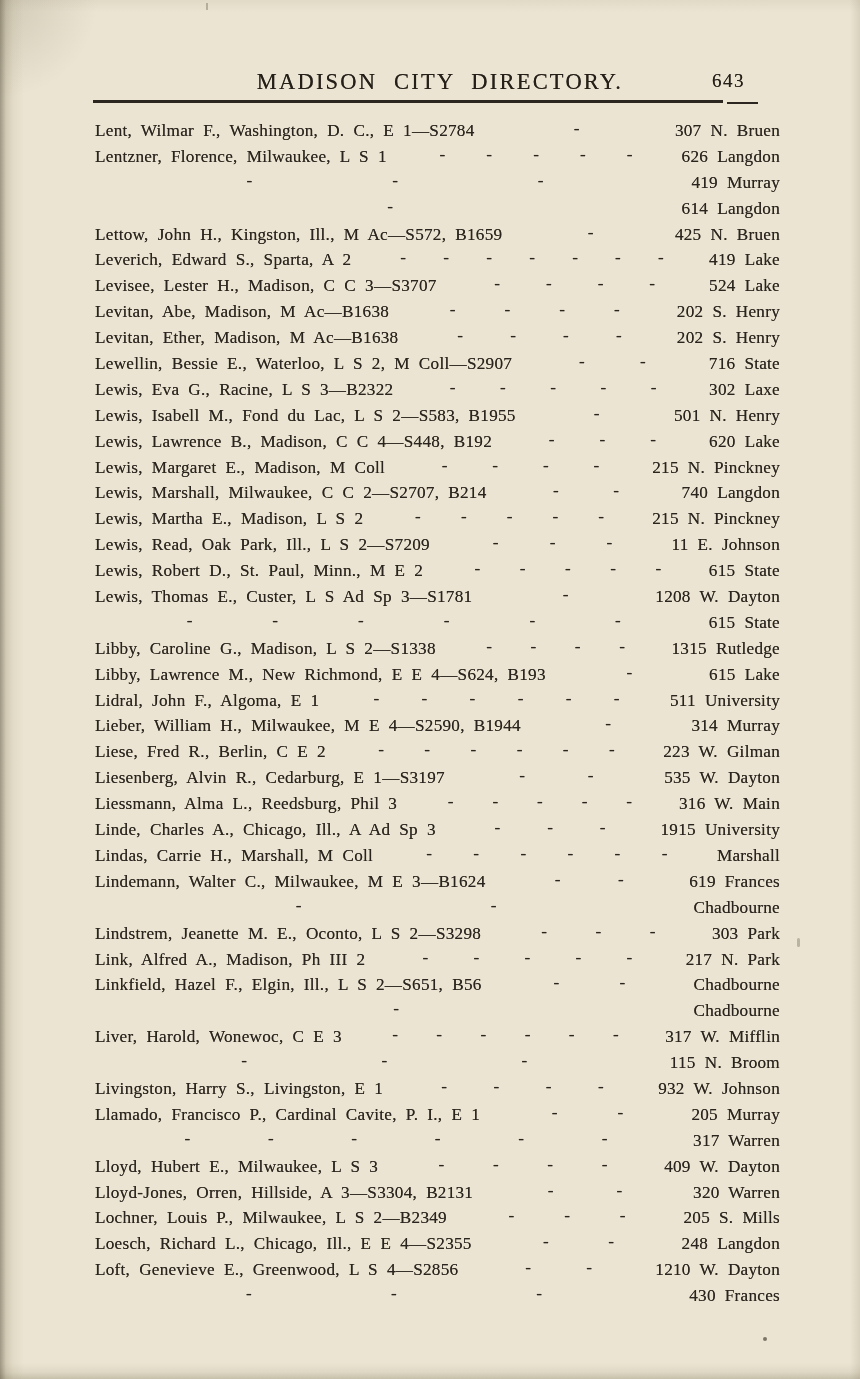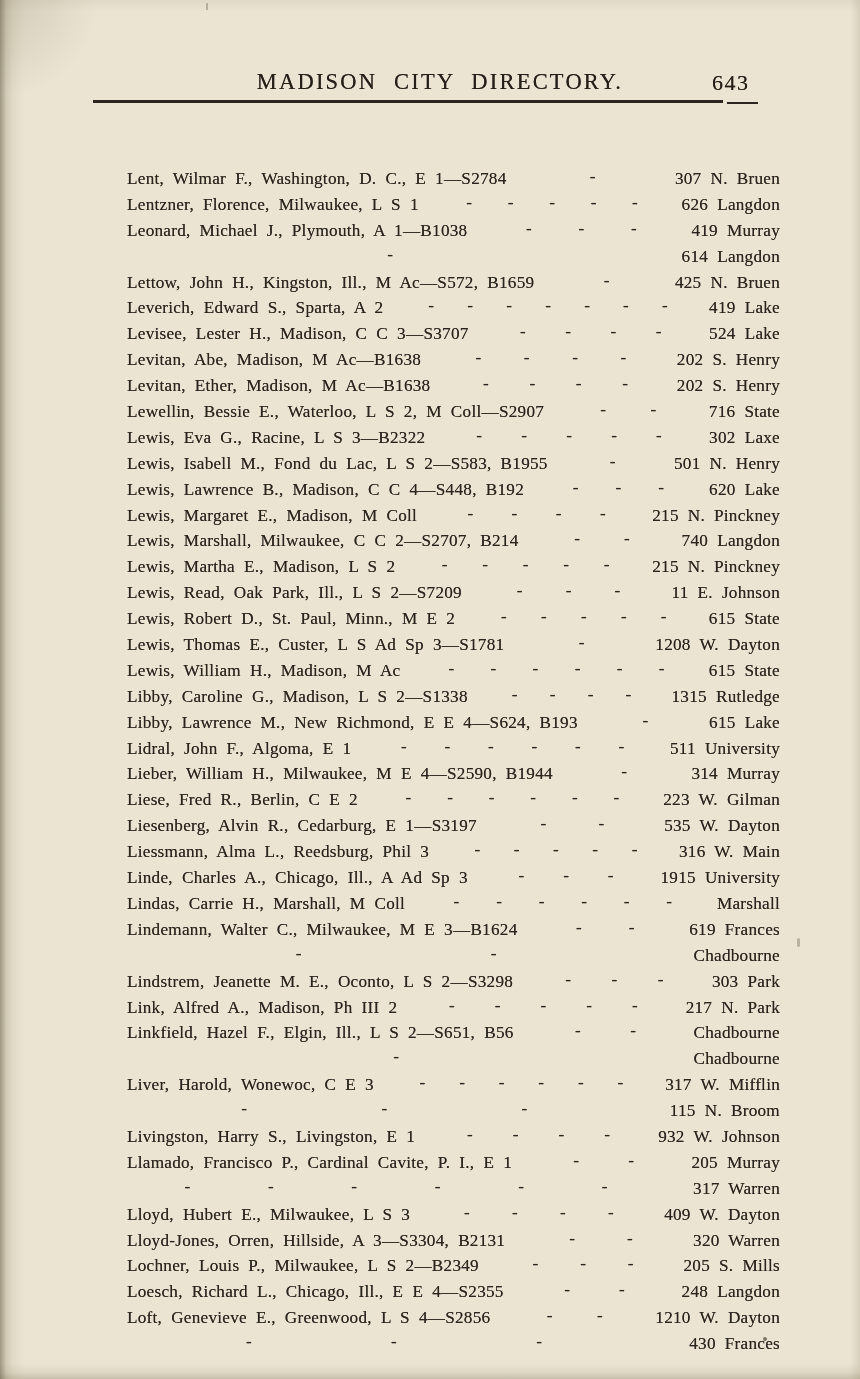--- a/index.html
+++ b/index.html
@@ -23,21 +23,21 @@
   .title {
     position: absolute; top: 69px; left: 110px; width: 660px;
     text-align: center;
     font-size: 22.5px; letter-spacing: 2.2px; word-spacing: 9px;
     color: #241f18;
     text-shadow: 0 0 0.5px rgba(36,31,24,0.75);
     white-space: pre;
   }
   .pageno {
     position: absolute; top: 70px; left: 712px;
-    font-size: 22px; letter-spacing: 1.5px;
+    font-size: 19px; letter-spacing: 1.5px;
     color: #241f18;
     text-shadow: 0 0 0.5px rgba(36,31,24,0.75);
   }
   .rule-main {
     position: absolute; top: 100px; left: 93px;
     width: 630px; height: 2.6px; background: #2b261f;
   }
   .rule-tail {
     position: absolute; top: 101.5px; left: 727px;
     width: 31px; height: 2.2px; background: #2b261f;
@@ -46,65 +46,65 @@
     position: absolute; top: 118px; left: 95px; width: 685px;
   }
   .row {
     display: flex; align-items: baseline;
     height: 25.9px; line-height: 25.9px;
     font-size: 17.2px; letter-spacing: 0.25px; word-spacing: 4.5px;
     white-space: pre;
     color: #29241d;
     text-shadow: 0 0 0.45px rgba(41,36,29,0.65);
   }
-  .left  { flex: 0 0 auto; margin-left: 32px; }
+  .left  { flex: 0 0 auto; }
   .leader {
     flex: 1 1 auto;
     display: flex; justify-content: space-evenly; align-items: baseline;
     margin: 0 8px 0 12px; min-width: 6px;
     overflow: hidden;
   }
   .dash { transform: translateY(-2px); }
-  .addr { flex: 0 0 auto; margin-top: 48px; }
+  .addr { flex: 0 0 auto; }
   .speck1 { position: absolute; left: 763px; top: 1337px; width: 4px; height: 4px;
             background: #4a443a; border-radius: 50%; opacity: .7; }
   .speck2 { position: absolute; left: 797px; top: 938px; width: 3px; height: 9px;
             background: #6a6354; opacity: .38; border-radius: 2px; }
   .speck3 { position: absolute; left: 206px; top: 3px; width: 2px; height: 7px;
             background: #7a735f; opacity: .45; }
 </style>
 </head>
 <body>
 
 <div class="page">
   <div class="title">MADISON CITY DIRECTORY.</div>
   <div class="pageno">643</div>
   <div class="rule-main"></div>
   <div class="rule-tail"></div>
   <div class="entries" id="entries">
       <div class="row"><span class="left">Lent, Wilmar F., Washington, D. C., E 1—S2784</span><span class="leader"><span class="dash">-</span></span><span class="addr">307 N. Bruen</span></div>
       <div class="row"><span class="left">Lentzner, Florence, Milwaukee, L S 1</span><span class="leader"><span class="dash">-</span><span class="dash">-</span><span class="dash">-</span><span class="dash">-</span><span class="dash">-</span></span><span class="addr">626 Langdon</span></div>
-      <div class="row"><span class="left">Leonard, Michael J., Plymouth, A 1—B1038</span><span class="leader"><span class="dash">-</span><span class="dash">-</span><span class="dash">-</span></span><span class="addr">419 Murray</span></div>
+      <div class="row"><span class="leader"><span class="dash">-</span><span class="dash">-</span><span class="dash">-</span></span><span class="addr">419 Murray</span></div>
       <div class="row"><span class="leader"><span class="dash">-</span></span><span class="addr">614 Langdon</span></div>
       <div class="row"><span class="left">Lettow, John H., Kingston, Ill., M Ac—S572, B1659</span><span class="leader"><span class="dash">-</span></span><span class="addr">425 N. Bruen</span></div>
       <div class="row"><span class="left">Leverich, Edward S., Sparta, A 2</span><span class="leader"><span class="dash">-</span><span class="dash">-</span><span class="dash">-</span><span class="dash">-</span><span class="dash">-</span><span class="dash">-</span><span class="dash">-</span></span><span class="addr">419 Lake</span></div>
       <div class="row"><span class="left">Levisee, Lester H., Madison, C C 3—S3707</span><span class="leader"><span class="dash">-</span><span class="dash">-</span><span class="dash">-</span><span class="dash">-</span></span><span class="addr">524 Lake</span></div>
       <div class="row"><span class="left">Levitan, Abe, Madison, M Ac—B1638</span><span class="leader"><span class="dash">-</span><span class="dash">-</span><span class="dash">-</span><span class="dash">-</span></span><span class="addr">202 S. Henry</span></div>
       <div class="row"><span class="left">Levitan, Ether, Madison, M Ac—B1638</span><span class="leader"><span class="dash">-</span><span class="dash">-</span><span class="dash">-</span><span class="dash">-</span></span><span class="addr">202 S. Henry</span></div>
       <div class="row"><span class="left">Lewellin, Bessie E., Waterloo, L S 2, M Coll—S2907</span><span class="leader"><span class="dash">-</span><span class="dash">-</span></span><span class="addr">716 State</span></div>
       <div class="row"><span class="left">Lewis, Eva G., Racine, L S 3—B2322</span><span class="leader"><span class="dash">-</span><span class="dash">-</span><span class="dash">-</span><span class="dash">-</span><span class="dash">-</span></span><span class="addr">302 Laxe</span></div>
       <div class="row"><span class="left">Lewis, Isabell M., Fond du Lac, L S 2—S583, B1955</span><span class="leader"><span class="dash">-</span></span><span class="addr">501 N. Henry</span></div>
       <div class="row"><span class="left">Lewis, Lawrence B., Madison, C C 4—S448, B192</span><span class="leader"><span class="dash">-</span><span class="dash">-</span><span class="dash">-</span></span><span class="addr">620 Lake</span></div>
       <div class="row"><span class="left">Lewis, Margaret E., Madison, M Coll</span><span class="leader"><span class="dash">-</span><span class="dash">-</span><span class="dash">-</span><span class="dash">-</span></span><span class="addr">215 N. Pinckney</span></div>
       <div class="row"><span class="left">Lewis, Marshall, Milwaukee, C C 2—S2707, B214</span><span class="leader"><span class="dash">-</span><span class="dash">-</span></span><span class="addr">740 Langdon</span></div>
       <div class="row"><span class="left">Lewis, Martha E., Madison, L S 2</span><span class="leader"><span class="dash">-</span><span class="dash">-</span><span class="dash">-</span><span class="dash">-</span><span class="dash">-</span></span><span class="addr">215 N. Pinckney</span></div>
       <div class="row"><span class="left">Lewis, Read, Oak Park, Ill., L S 2—S7209</span><span class="leader"><span class="dash">-</span><span class="dash">-</span><span class="dash">-</span></span><span class="addr">11 E. Johnson</span></div>
       <div class="row"><span class="left">Lewis, Robert D., St. Paul, Minn., M E 2</span><span class="leader"><span class="dash">-</span><span class="dash">-</span><span class="dash">-</span><span class="dash">-</span><span class="dash">-</span></span><span class="addr">615 State</span></div>
       <div class="row"><span class="left">Lewis, Thomas E., Custer, L S Ad Sp 3—S1781</span><span class="leader"><span class="dash">-</span></span><span class="addr">1208 W. Dayton</span></div>
-      <div class="row"><span class="left">Lewis, William H., Madison, M Ac</span><span class="leader"><span class="dash">-</span><span class="dash">-</span><span class="dash">-</span><span class="dash">-</span><span class="dash">-</span><span class="dash">-</span></span><span class="addr">615 State</span></div>
+      <div class="row"><span class="leader"><span class="dash">-</span><span class="dash">-</span><span class="dash">-</span><span class="dash">-</span><span class="dash">-</span><span class="dash">-</span></span><span class="addr">615 State</span></div>
       <div class="row"><span class="left">Libby, Caroline G., Madison, L S 2—S1338</span><span class="leader"><span class="dash">-</span><span class="dash">-</span><span class="dash">-</span><span class="dash">-</span></span><span class="addr">1315 Rutledge</span></div>
       <div class="row"><span class="left">Libby, Lawrence M., New Richmond, E E 4—S624, B193</span><span class="leader"><span class="dash">-</span></span><span class="addr">615 Lake</span></div>
       <div class="row"><span class="left">Lidral, John F., Algoma, E 1</span><span class="leader"><span class="dash">-</span><span class="dash">-</span><span class="dash">-</span><span class="dash">-</span><span class="dash">-</span><span class="dash">-</span></span><span class="addr">511 University</span></div>
       <div class="row"><span class="left">Lieber, William H., Milwaukee, M E 4—S2590, B1944</span><span class="leader"><span class="dash">-</span></span><span class="addr">314 Murray</span></div>
       <div class="row"><span class="left">Liese, Fred R., Berlin, C E 2</span><span class="leader"><span class="dash">-</span><span class="dash">-</span><span class="dash">-</span><span class="dash">-</span><span class="dash">-</span><span class="dash">-</span></span><span class="addr">223 W. Gilman</span></div>
       <div class="row"><span class="left">Liesenberg, Alvin R., Cedarburg, E 1—S3197</span><span class="leader"><span class="dash">-</span><span class="dash">-</span></span><span class="addr">535 W. Dayton</span></div>
       <div class="row"><span class="left">Liessmann, Alma L., Reedsburg, Phil 3</span><span class="leader"><span class="dash">-</span><span class="dash">-</span><span class="dash">-</span><span class="dash">-</span><span class="dash">-</span></span><span class="addr">316 W. Main</span></div>
       <div class="row"><span class="left">Linde, Charles A., Chicago, Ill., A Ad Sp 3</span><span class="leader"><span class="dash">-</span><span class="dash">-</span><span class="dash">-</span></span><span class="addr">1915 University</span></div>
       <div class="row"><span class="left">Lindas, Carrie H., Marshall, M Coll</span><span class="leader"><span class="dash">-</span><span class="dash">-</span><span class="dash">-</span><span class="dash">-</span><span class="dash">-</span><span class="dash">-</span></span><span class="addr">Marshall</span></div>
       <div class="row"><span class="left">Lindemann, Walter C., Milwaukee, M E 3—B1624</span><span class="leader"><span class="dash">-</span><span class="dash">-</span></span><span class="addr">619 Frances</span></div>

